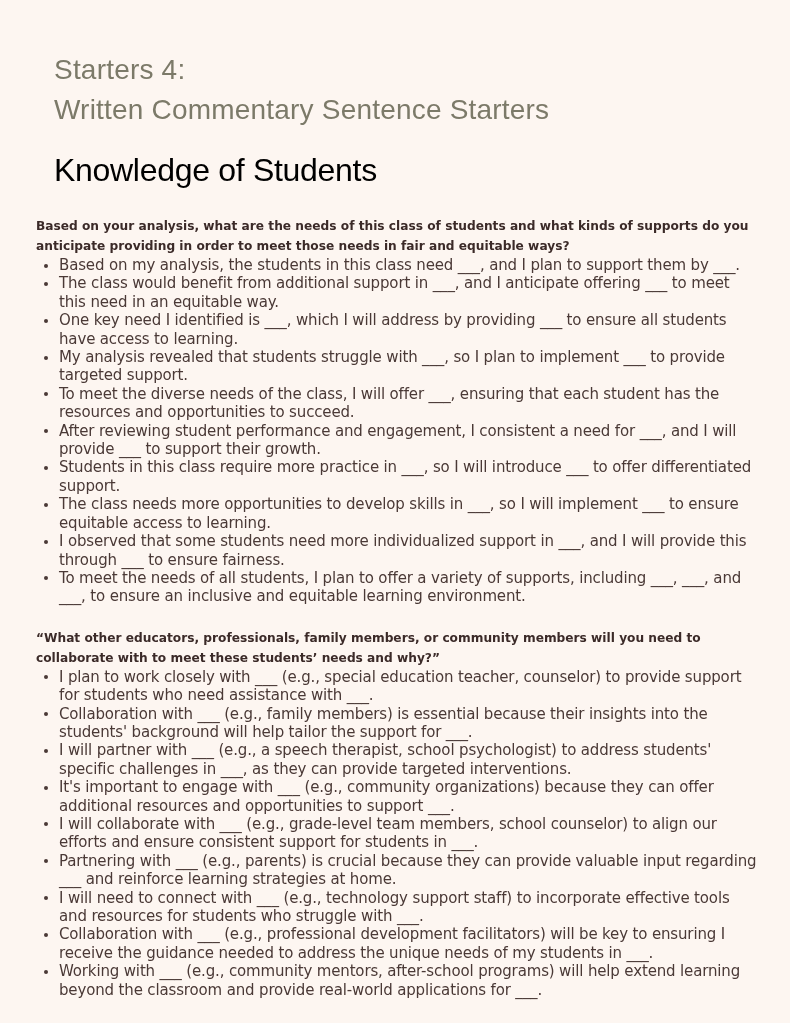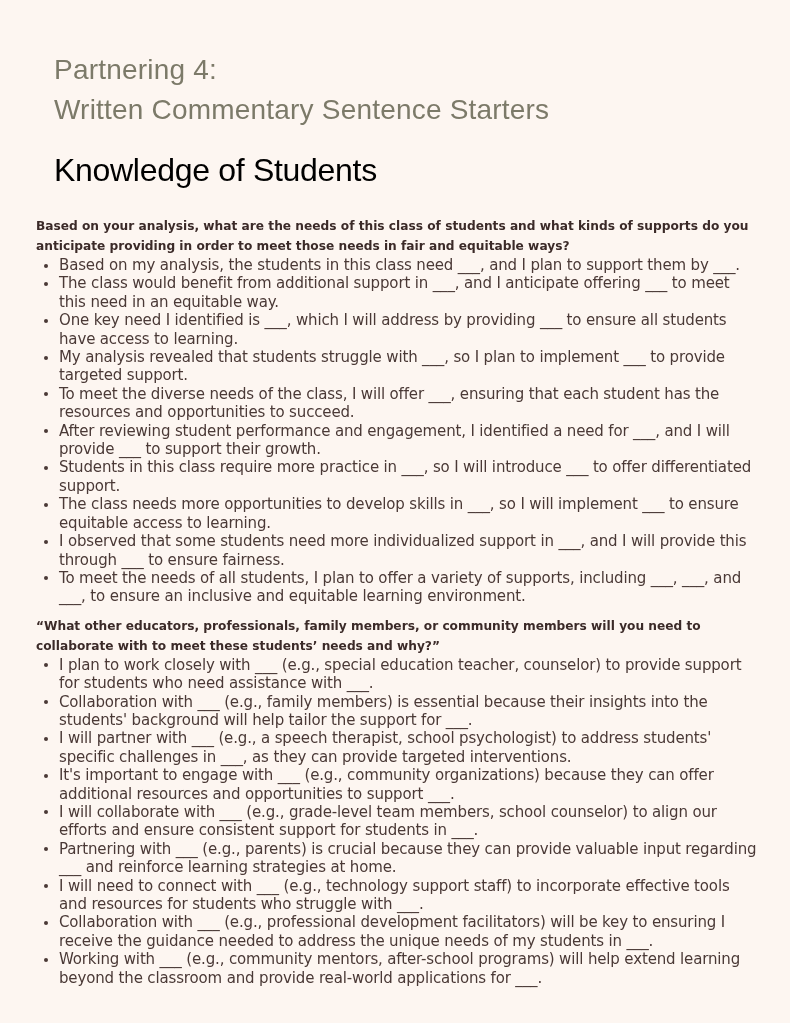--- a/index.html
+++ b/index.html
@@ -73,46 +73,46 @@
     ul.starters li .bullet {
       position: absolute;
       left: -15px;
       top: 7.5px;
       width: 4px;
       height: 4px;
       border-radius: 50%;
       background: #4a3936;
     }
     .section2 {
-      margin-top: 10px;
+      margin-top: 22px;
     }
   </style>
 </head>
 <body>
 
 <div class="page">
 
   <h1 class="component-title">
-    <span>Partnering 4:</span>
+    <span>Starters 4:</span>
     <span>Written Commentary Sentence Starters</span>
   </h1>
 
   <h2 class="section-title">Knowledge of Students</h2>
 
   <div class="content">
 
     <div class="section1">
       <p class="question">Based on your analysis, what are the needs of this class of students and what kinds of supports do you anticipate providing in order to meet those needs in fair and equitable ways?</p>
       <ul class="starters">
         <li><span class="bullet"></span><span>Based on my analysis, the students in this class need ___, and I plan to support them by ___.</span></li>
         <li><span class="bullet"></span><span>The class would benefit from additional support in ___, and I anticipate offering ___ to meet this need in an equitable way.</span></li>
         <li><span class="bullet"></span><span>One key need I identified is ___, which I will address by providing ___ to ensure all students have access to learning.</span></li>
         <li><span class="bullet"></span><span>My analysis revealed that students struggle with ___, so I plan to implement ___ to provide targeted support.</span></li>
         <li><span class="bullet"></span><span>To meet the diverse needs of the class, I will offer ___, ensuring that each student has the resources and opportunities to succeed.</span></li>
-        <li><span class="bullet"></span><span>After reviewing student performance and engagement, I identified a need for ___, and I will provide ___ to support their growth.</span></li>
+        <li><span class="bullet"></span><span>After reviewing student performance and engagement, I consistent a need for ___, and I will provide ___ to support their growth.</span></li>
         <li><span class="bullet"></span><span>Students in this class require more practice in ___, so I will introduce ___ to offer differentiated support.</span></li>
         <li><span class="bullet"></span><span>The class needs more opportunities to develop skills in ___, so I will implement ___ to ensure equitable access to learning.</span></li>
         <li><span class="bullet"></span><span>I observed that some students need more individualized support in ___, and I will provide this through ___ to ensure fairness.</span></li>
         <li><span class="bullet"></span><span>To meet the needs of all students, I plan to offer a variety of supports, including ___, ___, and ___, to ensure an inclusive and equitable learning environment.</span></li>
       </ul>
     </div>
 
     <div class="section2">
       <p class="question">“What other educators, professionals, family members, or community members will you need to collaborate with to meet these students’ needs and why?”</p>
       <ul class="starters">

